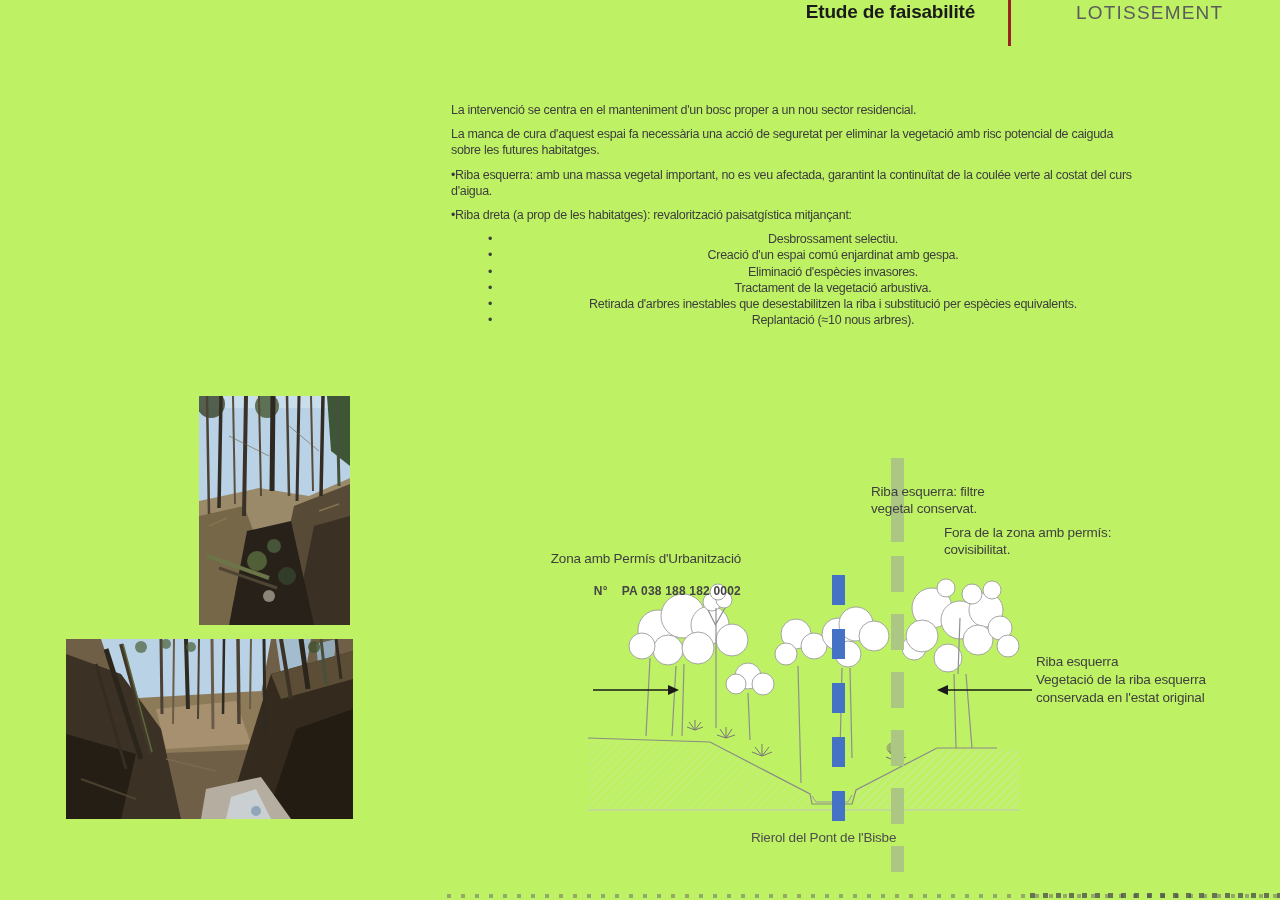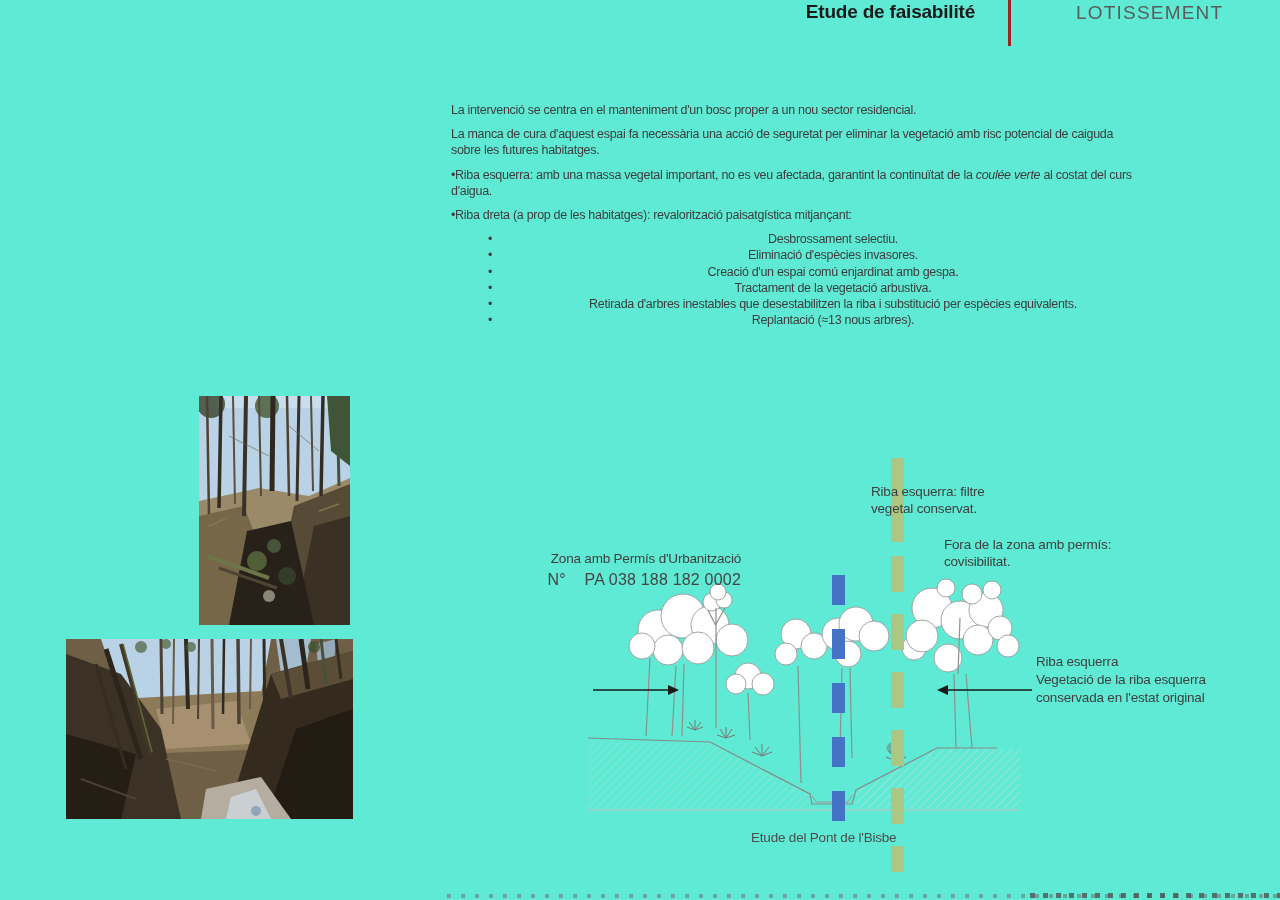--- a/index.html
+++ b/index.html
@@ -1,30 +1,30 @@
 <!DOCTYPE html>
 <html><head>
 <meta charset="utf-8">
 <style>
   html,body{margin:0;padding:0;background:#ffffff;}
   body{font-family:"Liberation Sans","DejaVu Sans",sans-serif;color:#3c3c3c;}
-  .page{position:relative;width:1280px;height:900px;background:#5eead4;overflow:hidden;}
+  .page{position:relative;width:1280px;height:900px;background:#bef264;overflow:hidden;}
 
   
   .hdr-title{position:absolute;top:1px;right:305px;font-size:19px;font-weight:bold;color:#1a1a1a;letter-spacing:-0.2px;}
   .hdr-divider{position:absolute;left:1008px;top:0;width:3px;height:46px;background:#9b2323;}
   .hdr-category{position:absolute;left:1054px;top:2px;font-size:19px;color:#5c5c5c;letter-spacing:1.2px;margin-left:22px;}
 
   
   .text-col{position:absolute;left:443px;top:94px;width:708px;font-size:12.5px;line-height:16.2px;letter-spacing:-0.3px;color:#3d3d3d;}
   .text-col p{margin:8px;}
   .sec{margin-top:16px;}
   .sec2{margin-top:15px;}
   .b{font-weight:normal;}
-  .i{font-style:italic;}
+  .i{}
   ul.actions{margin:0;padding:0 0 0 45px;list-style:none;text-align:center;}
   ul.actions li{position:relative;padding-left:27px;}
   ul.actions li::before{content:"\2022";position:absolute;left:0;top:0;color:#3d3d3d;}
 
   
   .photo{position:absolute;display:block;}
   .photo-top{left:199px;top:396px;}
   .photo-bottom{left:66px;top:639px;}
 
   
@@ -35,22 +35,22 @@
   .line-green-solid{left:891px;top:458px;width:13px;height:84px;background:#abc783;}
   .line-green-dash{left:891px;top:556px;width:13px;height:316px;
     background:repeating-linear-gradient(180deg,#abc783 0 36px,transparent 36px 58px);}
   .line-blue-dash{left:832px;top:575px;width:13px;height:253px;
     background:repeating-linear-gradient(180deg,#4473c5 0 30px,transparent 30px 54px);}
 
   
   .dlabel{position:absolute;z-index:3;font-size:13.5px;line-height:17px;color:#3f3f3f;letter-spacing:-0.2px;}
   .lbl-filtre{left:871px;top:483px;width:142px;}
   .lbl-zona{left:481px;top:550px;width:260px;text-align:right;}
-  .lbl-zona .ref{font-size:16px;margin-top:4px;white-space:pre;letter-spacing:0.2px;color:#454545;}
-  .lbl-fora{left:944px;top:536px;width:205px;}
+  .lbl-zona .ref{font-size:12px;margin-top:16px;white-space:pre;letter-spacing:0.2px;color:#454545;font-weight:bold;}
+  .lbl-fora{left:944px;top:524px;width:205px;}
   .lbl-ribadreta{left:376px;top:641px;width:210px;line-height:18px;}
   .lbl-ribaesq{left:1036px;top:653px;width:170px;line-height:18px;}
   .lbl-caption{left:751px;top:829px;font-size:13.5px;color:#4d4d4d;}
 
   
   .cutoff{position:absolute;left:447px;top:894px;width:833px;height:4px;opacity:.55;
     background:repeating-linear-gradient(90deg,#6e6e6e 0 4px,transparent 4px 14px);}
   .cutoff2{position:absolute;left:1030px;top:893px;width:250px;height:5px;opacity:.75;
     background:repeating-linear-gradient(90deg,#4a4a4a 0 5px,transparent 5px 13px);}
 </style>
@@ -65,25 +65,25 @@
 
   <div class="text-col">
     <p>La intervenció se centra en el manteniment d'un bosc proper a un nou sector residencial.</p>
     <p>La manca de cura d'aquest espai fa necessària una acció de seguretat per eliminar la vegetació amb risc potencial de caiguda sobre les futures habitatges.</p>
 
     <p class="sec"><span>•</span><span class="b">Riba esquerra</span><span>: amb una massa vegetal important, no es veu afectada, garantint la continuïtat de la </span><span class="i">coulée verte</span><span> al costat del curs d'aigua.</span></p>
 
     <p class="sec2"><span>•</span><span class="b">Riba dreta</span><span> (a prop de les habitatges): revalorització paisatgística mitjançant:</span></p>
     <ul class="actions">
       <li>Desbrossament selectiu.</li>
+      <li>Creació d'un espai comú enjardinat amb gespa.</li>
       <li>Eliminació d'espècies invasores.</li>
-      <li>Creació d'un espai comú enjardinat amb gespa.</li>
       <li>Tractament de la vegetació arbustiva.</li>
       <li>Retirada d'arbres inestables que desestabilitzen la riba i substitució per espècies equivalents.</li>
-      <li>Replantació (≈13 nous arbres).</li>
+      <li>Replantació (≈10 nous arbres).</li>
     </ul>
   </div>
 
   <svg class="photo photo-top" width="151" height="229" viewBox="0 0 151 229">
     <rect x="0" y="0" width="151" height="229" fill="#b9d2e6"></rect>
     <rect x="0" y="0" width="151" height="12" fill="#cfe2ef" opacity=".7"></rect>
     <circle cx="12" cy="8" r="14" fill="#3d4a33" opacity=".85"></circle>
     <circle cx="68" cy="10" r="12" fill="#4a5f3a" opacity=".85"></circle>
     <polygon points="128,0 151,0 151,70 132,55" fill="#3f5636"></polygon>
     <polygon points="0,105 60,92 110,100 151,82 151,150 0,150" fill="#9b8a6a"></polygon>
@@ -254,18 +254,18 @@
   </div>
 
   <div class="dlabel lbl-fora"><span class="b">Fora de la zona amb permís</span><span>: covisibilitat.</span></div>
 
 
   <div class="dlabel lbl-ribaesq">
     <div class="b">Riba esquerra</div>
     <div>Vegetació de la riba esquerra conservada en l'estat original</div>
   </div>
 
-  <div class="dlabel lbl-caption">Etude del Pont de l'Bisbe</div>
+  <div class="dlabel lbl-caption">Rierol del Pont de l'Bisbe</div>
 
   <div class="cutoff"></div>
   <div class="cutoff2"></div>
 
 </div>
 
 </body></html>

